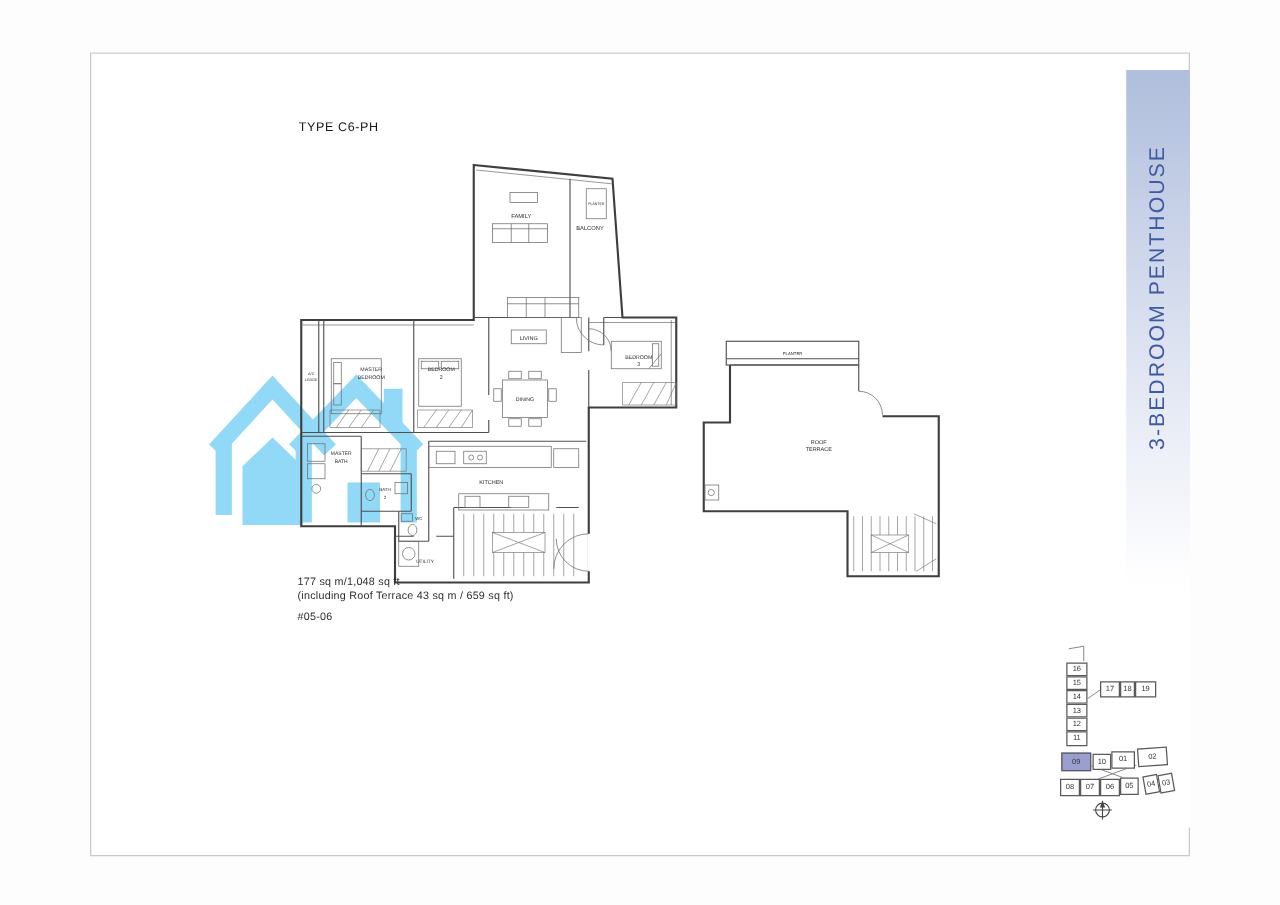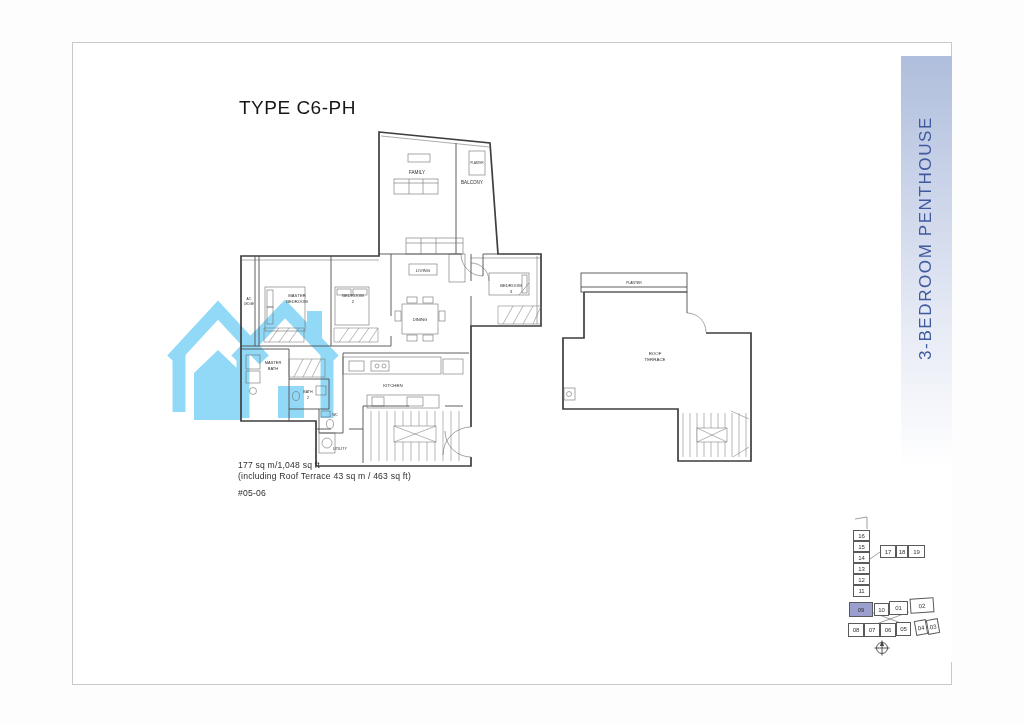--- a/index.html
+++ b/index.html
@@ -1,20 +1,20 @@
 <!DOCTYPE html>
 <html><head>
 <meta charset="utf-8">
 <style>
   html,body{margin:0;padding:0;background:#fdfdfd;width:1024px;height:724px;overflow:hidden;
     font-family:"Liberation Sans", sans-serif;}
   #sheet{position:absolute;left:72px;top:42px;width:878px;height:641px;background:#ffffff;
     border:1px solid #c9c9c9;}
   .abs{position:absolute;}
-  #plan-title{left:166px;top:54px;font-size:19px;letter-spacing:.5px;color:#161616;}
+  #plan-title{left:166px;top:54px;font-size:10px;letter-spacing:.5px;color:#161616;}
   #area-block{left:165px;top:417px;font-size:8.6px;line-height:10.5px;color:#2e2e2e;letter-spacing:.2px;}
   #unit-number{margin-top:7px;}
   #sidebar-bar{left:828px;top:13px;width:51px;height:606px;
     background:linear-gradient(to bottom,#afbedc 0%,#c6d0e7 18%,#e7ebf5 45%,#ffffff 68%);}
   #sidebar-label{left:831px;top:330px;width:270px;height:44px;line-height:44px;text-align:center;
     transform:rotate(-90deg);transform-origin:top left;font-size:17px;letter-spacing:1.6px;
     color:#3f5aa0;white-space:nowrap;}
   svg text{font-family:"Liberation Sans", sans-serif;fill:#2e2e2e;text-anchor:middle;}
   
   #locator{left:768px;top:473px;width:110px;height:150px;}
@@ -168,21 +168,21 @@
       <text x="162" y="266" font-size="4.4">KITCHEN</text>
       <text x="109" y="329" font-size="3.8">UTILITY</text>
       <text x="403" y="163" font-size="3.4">PLANTER</text>
       <text x="424" y="234" font-size="4.4">ROOF</text>
       <text x="424" y="240" font-size="4.4">TERRACE</text>
     </g>
   </svg>
 
   <div class="abs" id="area-block">
     <div>177 sq m/1,048 sq ft</div>
-    <div>(including Roof Terrace 43 sq m / 463 sq ft)</div>
+    <div>(including Roof Terrace 43 sq m / 659 sq ft)</div>
     <div id="unit-number">#05-06</div>
   </div>
 
   <div class="abs" id="locator">
     <svg class="abs" style="left:0;top:0;" width="110" height="150" viewBox="0 0 110 150">
       <g stroke="#777" stroke-width="0.7" fill="none">
         <path d="M 14,3 L 26,1 L 26,13"></path>
         <path d="M 30,96 L 68,110 M 30,110 L 68,96"></path>
         <path d="M 29,43 L 39,36"></path>
       </g>

